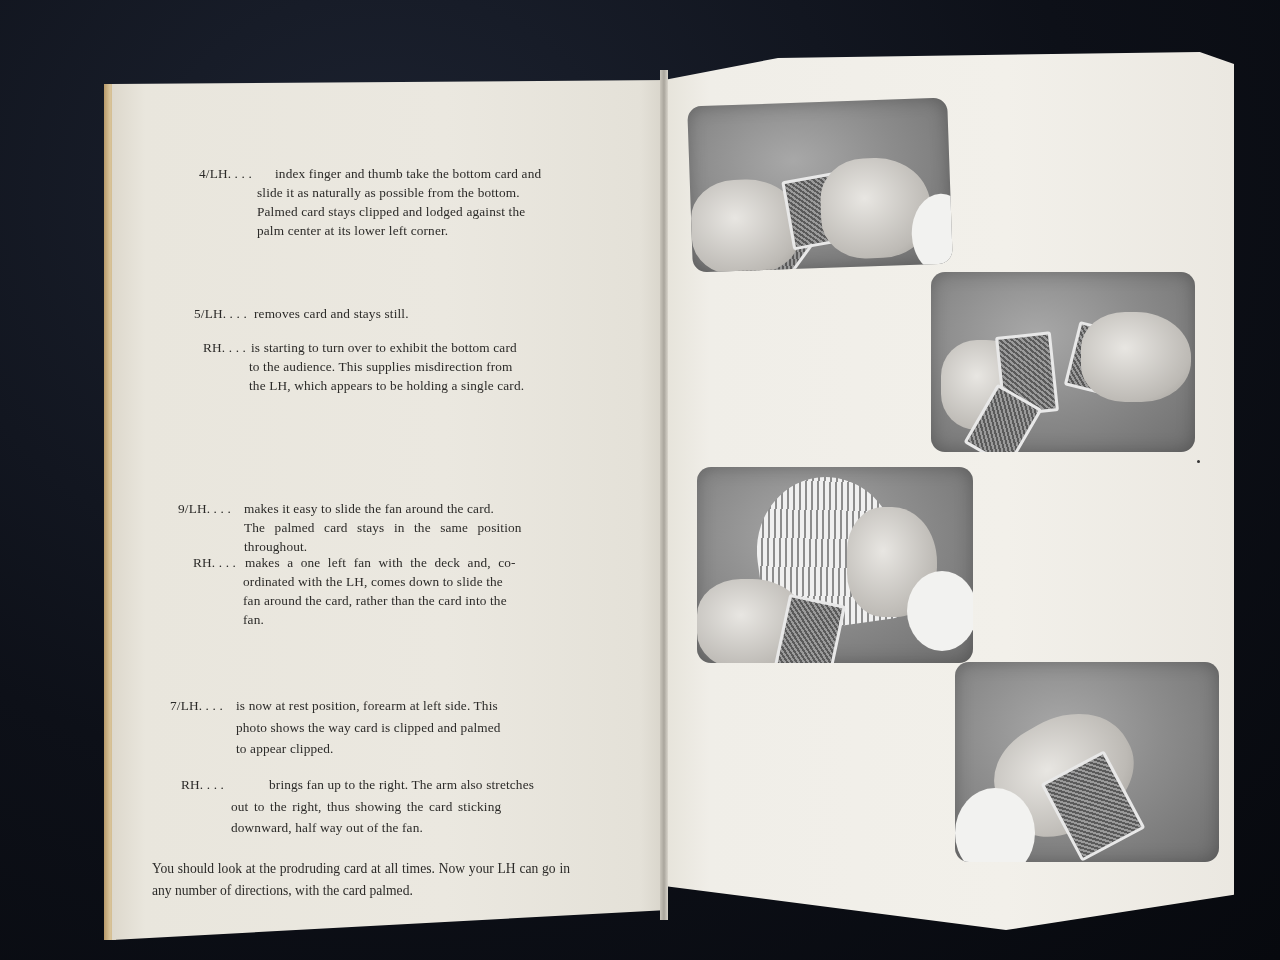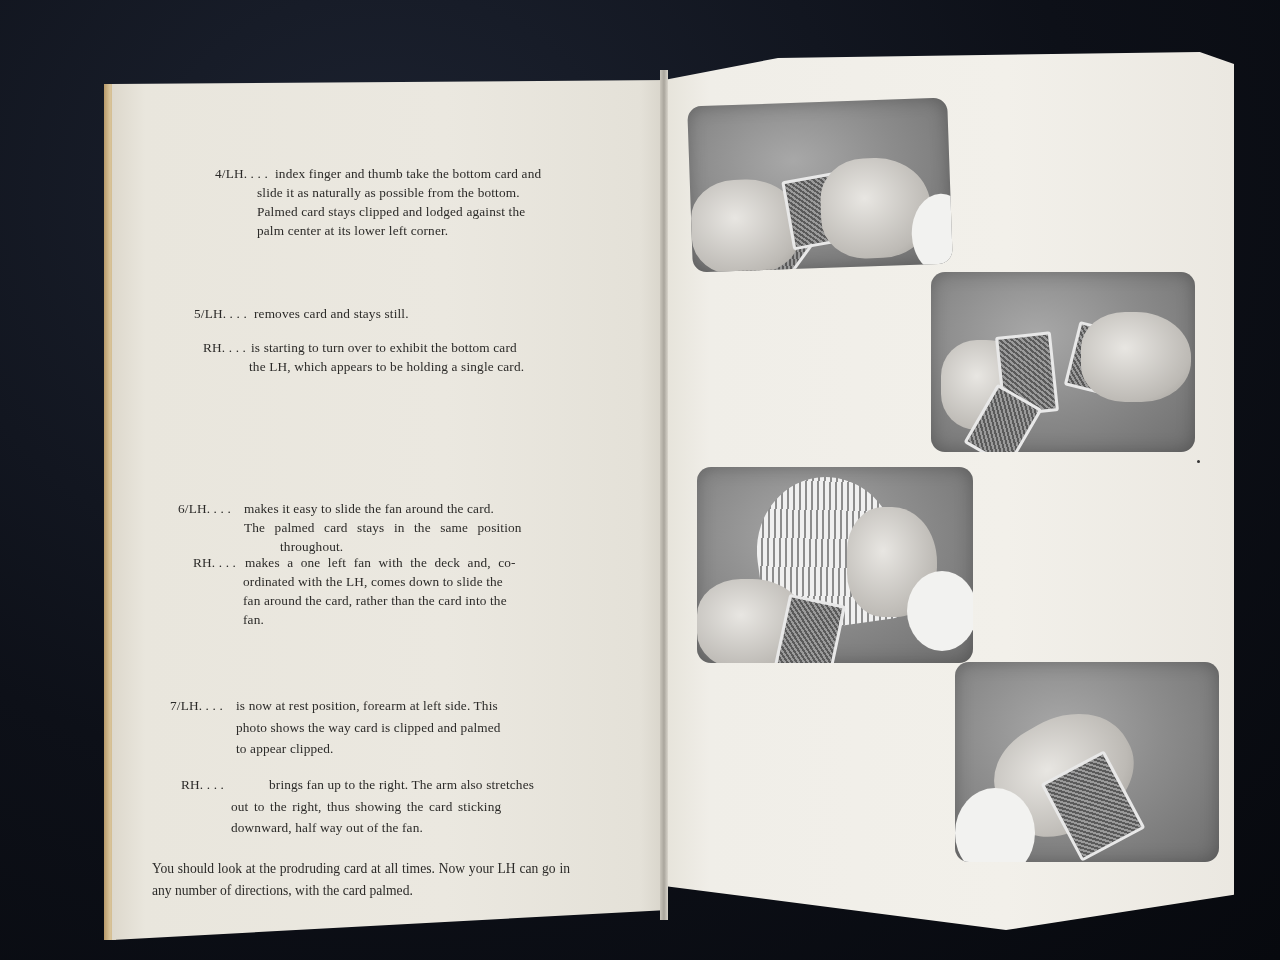--- a/index.html
+++ b/index.html
@@ -62,21 +62,21 @@
   </style>
 </head>
 <body>
 
 <div class="left-edge"></div>
 <div class="left-page"></div>
 <div class="right-page"></div>
 <div class="spine"></div>
 
 <div class="text-block" style="left:199px; top:164px; width:372px;">
-  <span class="step-label" style="left:16px; top:0;">4/LH. . . .</span>
+  <span class="step-label" style="left:0; top:0;">4/LH. . . .</span>
   <div style="position:absolute; left:56px; top:0; width:316px;">
     <div style="white-space:nowrap;margin-left:20px;">index finger and thumb take the bottom card and</div>
   </div>
   <div style="position:absolute; left:58px; top:19px; width:314px;">
     <div style="white-space:nowrap;">slide it as naturally as possible from the bottom.</div>
     <div style="white-space:nowrap;">Palmed card stays clipped and lodged against the</div>
     <div style="white-space:nowrap;">palm center at its lower left corner.</div>
   </div>
 </div>
 
@@ -86,32 +86,33 @@
     <div style="white-space:nowrap;">removes card and stays still.</div>
   </div>
 </div>
 
 <div class="text-block" style="left:203px; top:338px; width:370px;">
   <span class="step-label" style="left:0; top:0;">RH. . . .</span>
   <div style="position:absolute; left:48px; top:0;">
     <div style="white-space:nowrap;">is starting to turn over to exhibit the bottom card</div>
   </div>
   <div style="position:absolute; left:46px; top:19px;">
+    <div style="white-space:nowrap;">to the audience. This supplies misdirection from</div>
     <div style="white-space:nowrap;">the LH, which appears to be holding a single card.</div>
   </div>
 </div>
 
 <div class="text-block" style="left:178px; top:499px; width:390px;">
-  <span class="step-label" style="left:0; top:0;">6/LH. . . .</span>
+  <span class="step-label" style="left:0; top:0;">9/LH. . . .</span>
   <div style="position:absolute; left:66px; top:0;">
     <div style="white-space:nowrap;">makes it easy to slide the fan around the card.</div>
   </div>
   <div style="position:absolute; left:66px; top:19px; width:322px;">
     <div style="white-space:nowrap; word-spacing:6px;">The palmed card stays in the same position</div>
-    <div style="white-space:nowrap;margin-left:36px;">throughout.</div>
+    <div style="white-space:nowrap;">throughout.</div>
   </div>
 </div>
 
 <div class="text-block" style="left:193px; top:553px; width:380px;">
   <span class="step-label" style="left:0; top:0;">RH. . . .</span>
   <div style="position:absolute; left:52px; top:0;">
     <div style="white-space:nowrap; word-spacing:4px;">makes a one left fan with the deck and, co-</div>
   </div>
   <div style="position:absolute; left:50px; top:19px;">
     <div style="white-space:nowrap;">ordinated with the LH, comes down to slide the</div>

